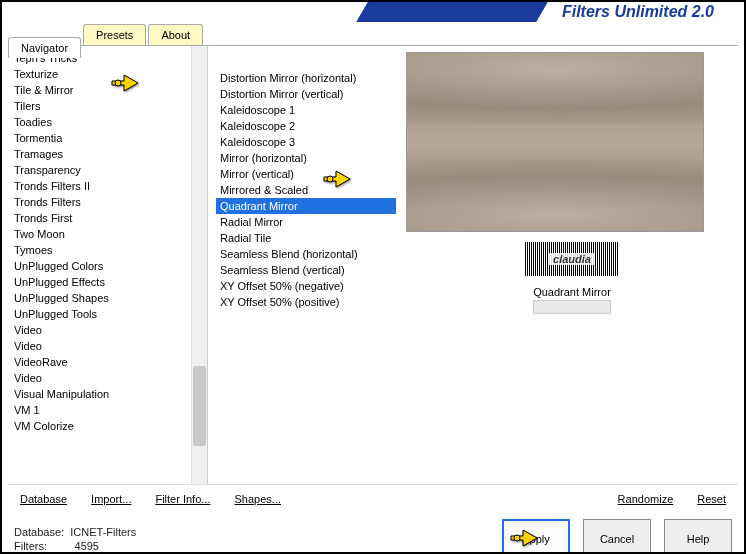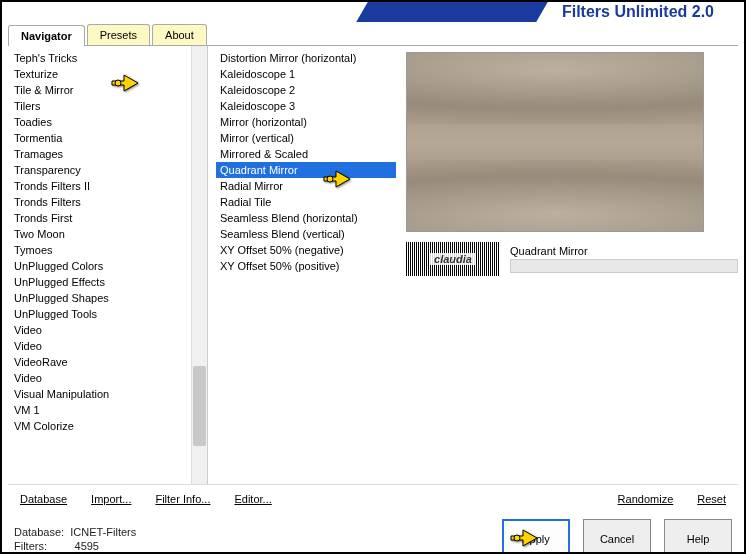--- a/index.html
+++ b/index.html
@@ -1,36 +1,36 @@
 <!DOCTYPE html>
 <html><head>
 <meta charset="utf-8">
 <style>
 * { box-sizing: border-box; margin: 0; padding: 0; font-family: Tahoma, Arial, sans-serif; font-size: 11px; }
 body { background: #fff; width: 746px; height: 554px; overflow: hidden; position: relative; border: 2px solid #000; }
 .header-bar { height: 20px; display: flex; align-items: center; background: #fff; }
-.header-title { margin-left: auto; margin-right: 10px; font-size: 16px; font-weight: bold; color: #1a3a9e; padding: 0 20px; position: relative; }
+.header-title { margin-left: auto; margin-right: 10px; font-size: 16px; font-weight: bold; font-style: italic; color: #1a3a9e; padding: 0 20px; position: relative; }
 .header-title::before { content: ""; position: absolute; left: -180px; top: 50%; width: 180px; height: 20px; background: #1a3a9e; transform: translateY(-50%) skewX(-30deg); }
 .tabs-row { display: flex; border-bottom: 1px solid #aaa; margin: 2px 6px 0 6px; }
 .tab { padding: 4px 12px; border: 1px solid #aaa; border-bottom: none; background: #fef9c3; margin-right: 2px; border-radius: 3px 3px 0 0; cursor: pointer; }
-.tab.active { background: #fff; position: relative; top: 1px; font-weight: bold; }
+.tab.active { background: #fff; position: relative; top: 13px; }
 .main-area { display: flex; height: 438px; margin: 0 6px; justify-content: space-between; }
 .col1 { width: 200px; border-right: 1px solid #ccc; display: flex; }
-.col2 { width: 190px; padding-left: 6px; }
+.col2 { width: 190px; padding-left: 6px; margin-top: 20px; }
 .col3 { flex: 1; padding-left: 8px; padding-top: 6px; }
 .list { flex: 1; overflow: hidden; padding: 4px 2px; }
 .list-item { padding: 2px 4px; color: #000; white-space: nowrap; cursor: pointer; }
 .list-item.selected { background: #2070e0; color: #fff; }
 .scrollbar { width: 16px; background: #f0f0f0; border-left: 1px solid #ddd; position: relative; }
 .scroll-thumb { position: absolute; left: 1px; right: 1px; background: #c8c8c8; border-radius: 2px; }
 .preview-img { width: 298px; height: 180px; border: 1px solid #999; background: linear-gradient(180deg,#b2a593 0%,#a89a88 30%,#b5a896 50%,#a89a88 70%,#b2a593 100%); position: relative; overflow: hidden; }
 .preview-img::before, .preview-img::after { content:""; position:absolute; left:0; right:0; height:60%; background: radial-gradient(ellipse 140% 60% at 50% 50%, rgba(255,255,255,0.15) 0%, rgba(0,0,0,0.1) 60%, transparent 100%); }
 .preview-img::before { top:-20%; }
 .preview-img::after { bottom:-20%; }
-.filter-name-row { display: flex; align-items: center; margin-top: 10px; gap: 10px; }
+.filter-name-row { display: flex; align-items: center; margin-top: 10px; gap: 10px; flex-direction: column; }
 .watermark { width: 94px; height: 34px; background: repeating-linear-gradient(90deg,#000 0 1px,#fff 1px 2px); position: relative; display:flex; align-items:center; justify-content:center; }
 .watermark span { background: rgba(255,255,255,0.85); font-style: italic; font-weight: bold; padding: 0 4px; font-size: 11px; color:#333; }
 .filter-label-box { flex: 1; }
 .filter-label-box .title { padding-bottom: 2px; }
 .filter-label-box .bar { height: 14px; background: #e8e8e8; border: 1px solid #ccc; }
 .button-row { display: flex; gap: 24px; padding: 6px 12px; border-top: 1px solid #ddd; margin: 0 6px; }
 .link-btn { text-decoration: underline; cursor: pointer; padding: 2px 0; }
 .spacer { flex: 1; }
 .bottom-row { display: flex; align-items: center; padding: 6px 12px; gap: 13px; }
 .info-block { font-size: 11px; color: #222; }
@@ -81,20 +81,21 @@
         <div class="list-item">VM 1</div>
         <div class="list-item">VM Colorize</div>
       </div>
     <div class="scrollbar">
       <div class="scroll-thumb" style="top:320px;height:80px;"></div>
     </div>
   </div>
   <div class="col2">
     <div class="list" id="filter-list">
         <div class="list-item">Distortion Mirror (horizontal)</div>
+        <div class="list-item">Distortion Mirror (vertical)</div>
         <div class="list-item">Kaleidoscope 1</div>
         <div class="list-item">Kaleidoscope 2</div>
         <div class="list-item">Kaleidoscope 3</div>
         <div class="list-item">Mirror (horizontal)</div>
         <div class="list-item">Mirror (vertical)</div>
         <div class="list-item">Mirrored &amp; Scaled</div>
         <div class="list-item selected">Quadrant Mirror</div>
         <div class="list-item">Radial Mirror</div>
         <div class="list-item">Radial Tile</div>
         <div class="list-item">Seamless Blend (horizontal)</div>
@@ -114,21 +115,21 @@
         <div class="bar"></div>
       </div>
     </div>
   </div>
 </div>
 
 <div class="button-row">
   <span class="link-btn">Database</span>
   <span class="link-btn">Import...</span>
   <span class="link-btn">Filter Info...</span>
-  <span class="link-btn">Editor...</span>
+  <span class="link-btn">Shapes...</span>
   <span class="spacer"></span>
   <span class="link-btn">Randomize</span>
   <span class="link-btn">Reset</span>
 </div>
 
 <div class="bottom-row">
   <div class="info-block">
     <div><span>Database:</span>&nbsp;&nbsp;<span>ICNET-Filters</span></div>
     <div><span>Filters:</span>&nbsp;&nbsp;&nbsp;&nbsp;&nbsp;&nbsp;&nbsp;&nbsp;&nbsp;<span>4595</span></div>
   </div>

